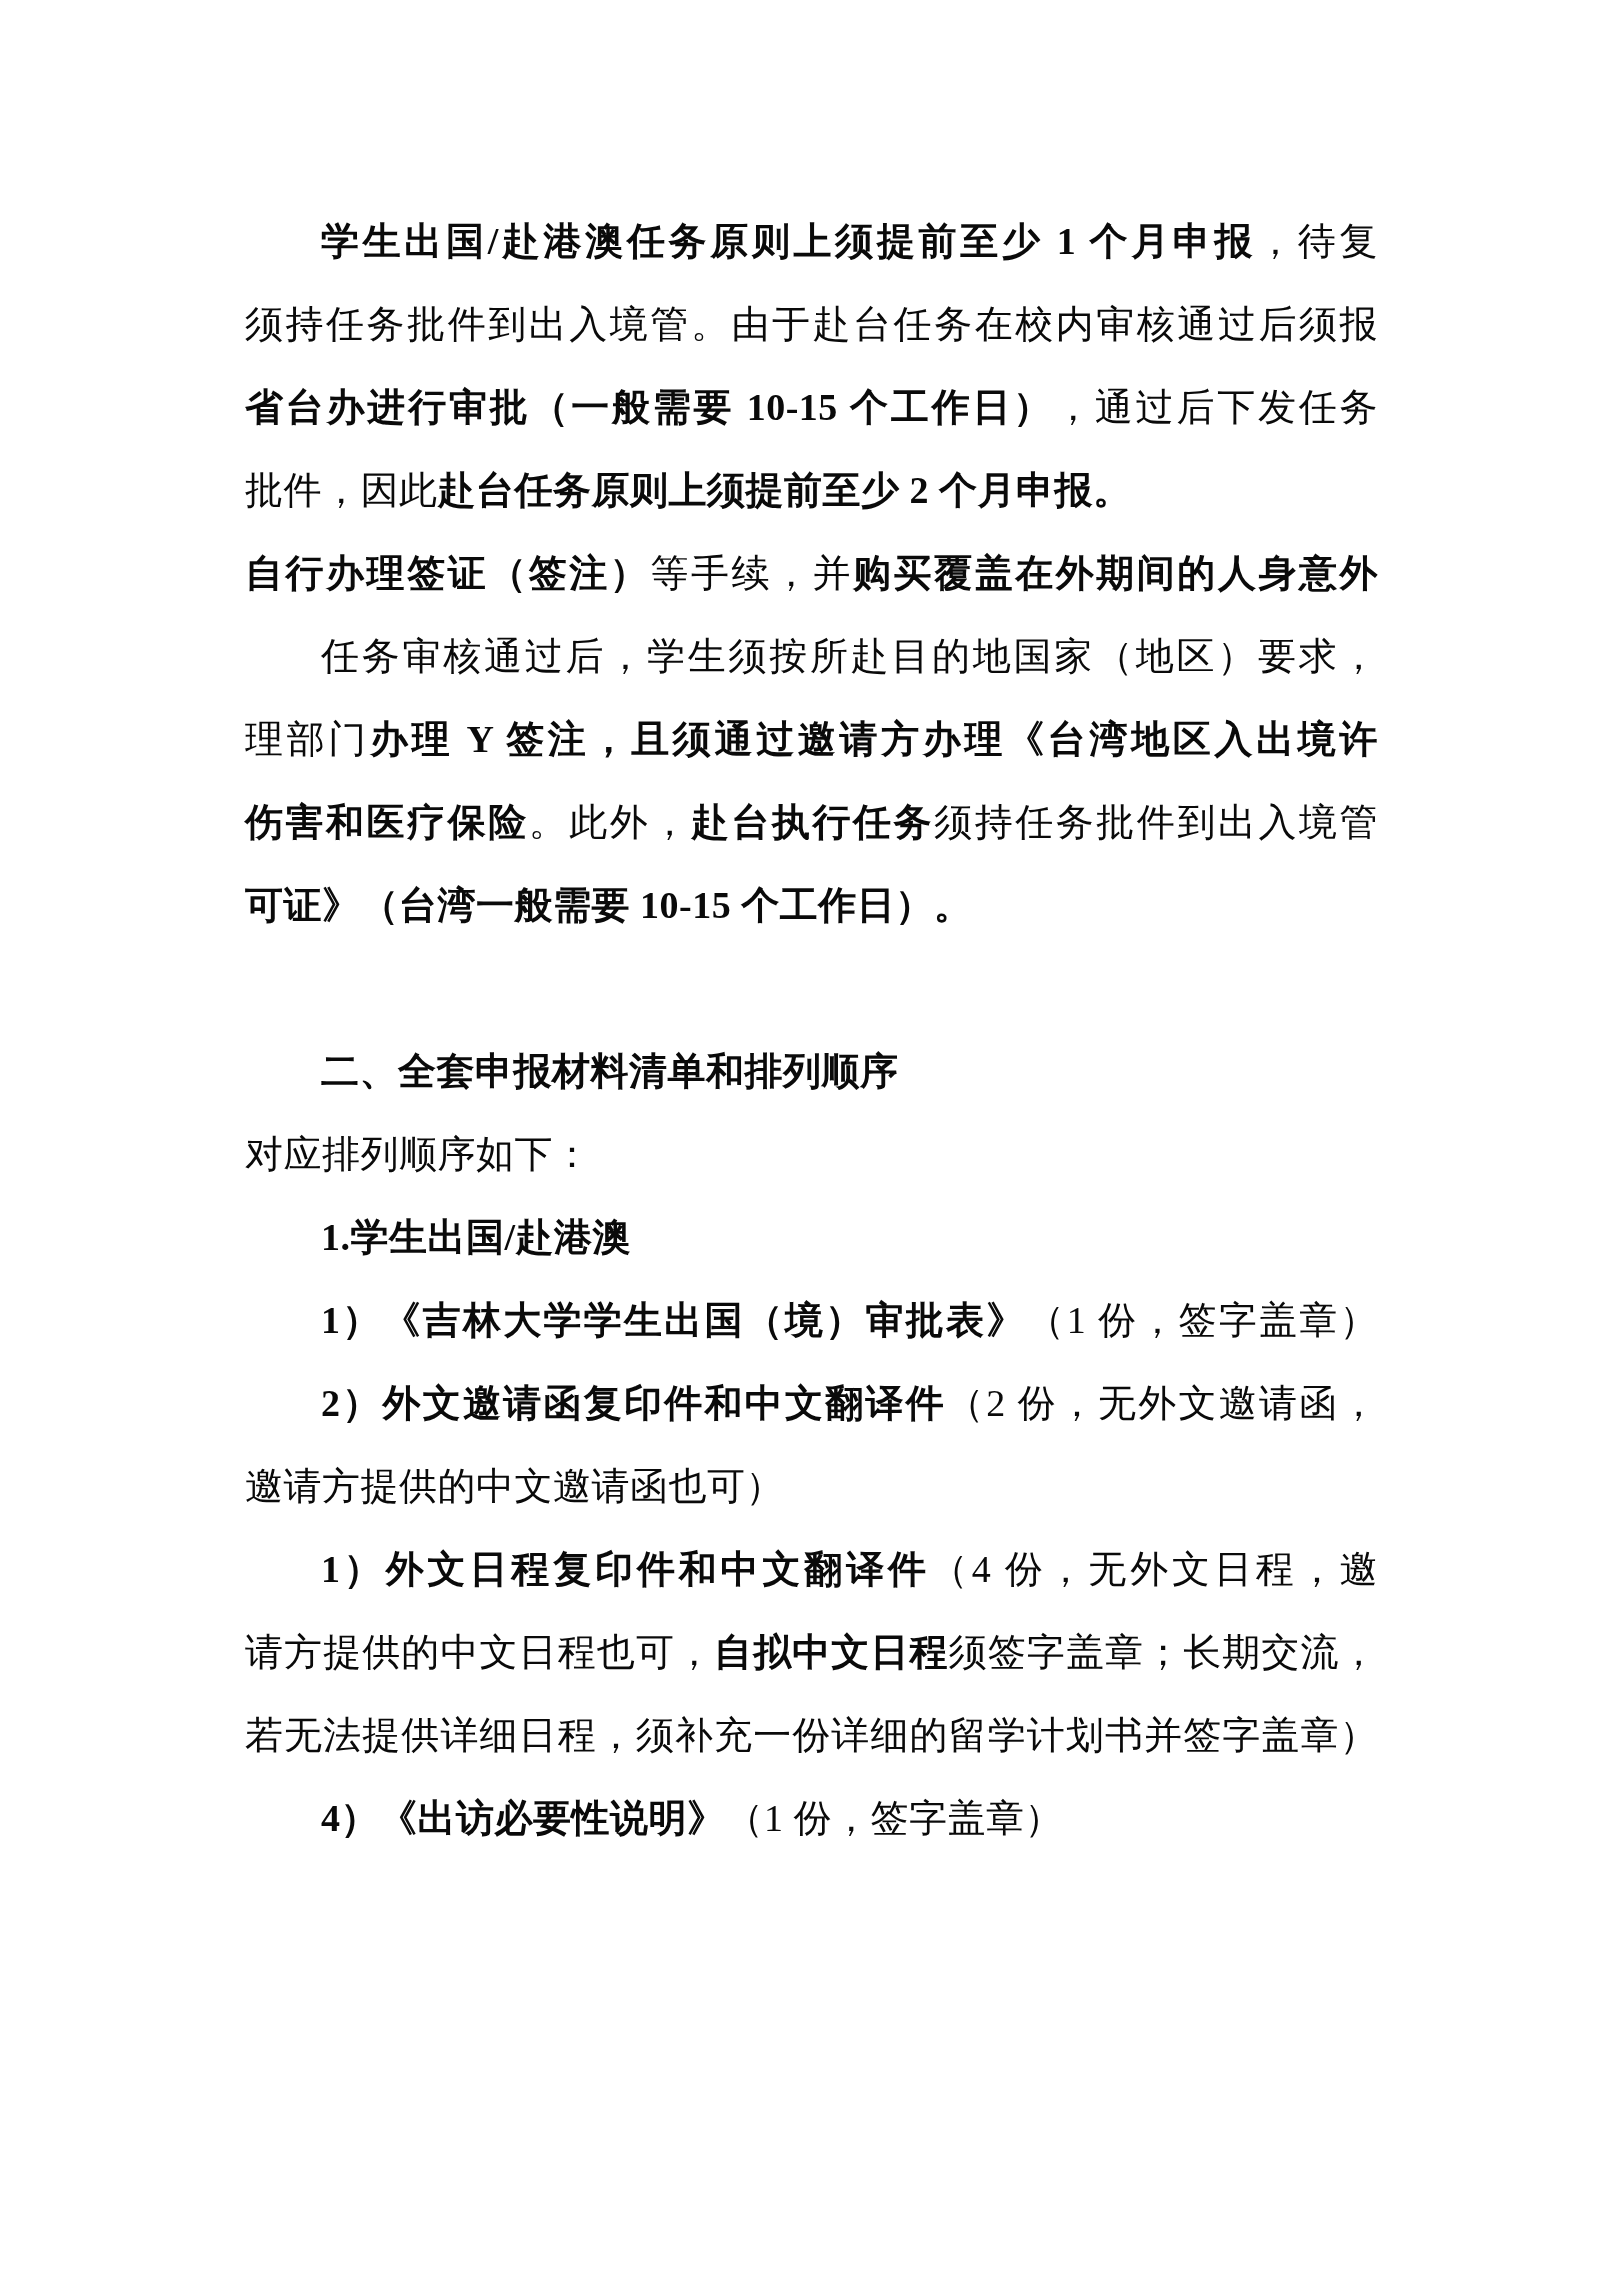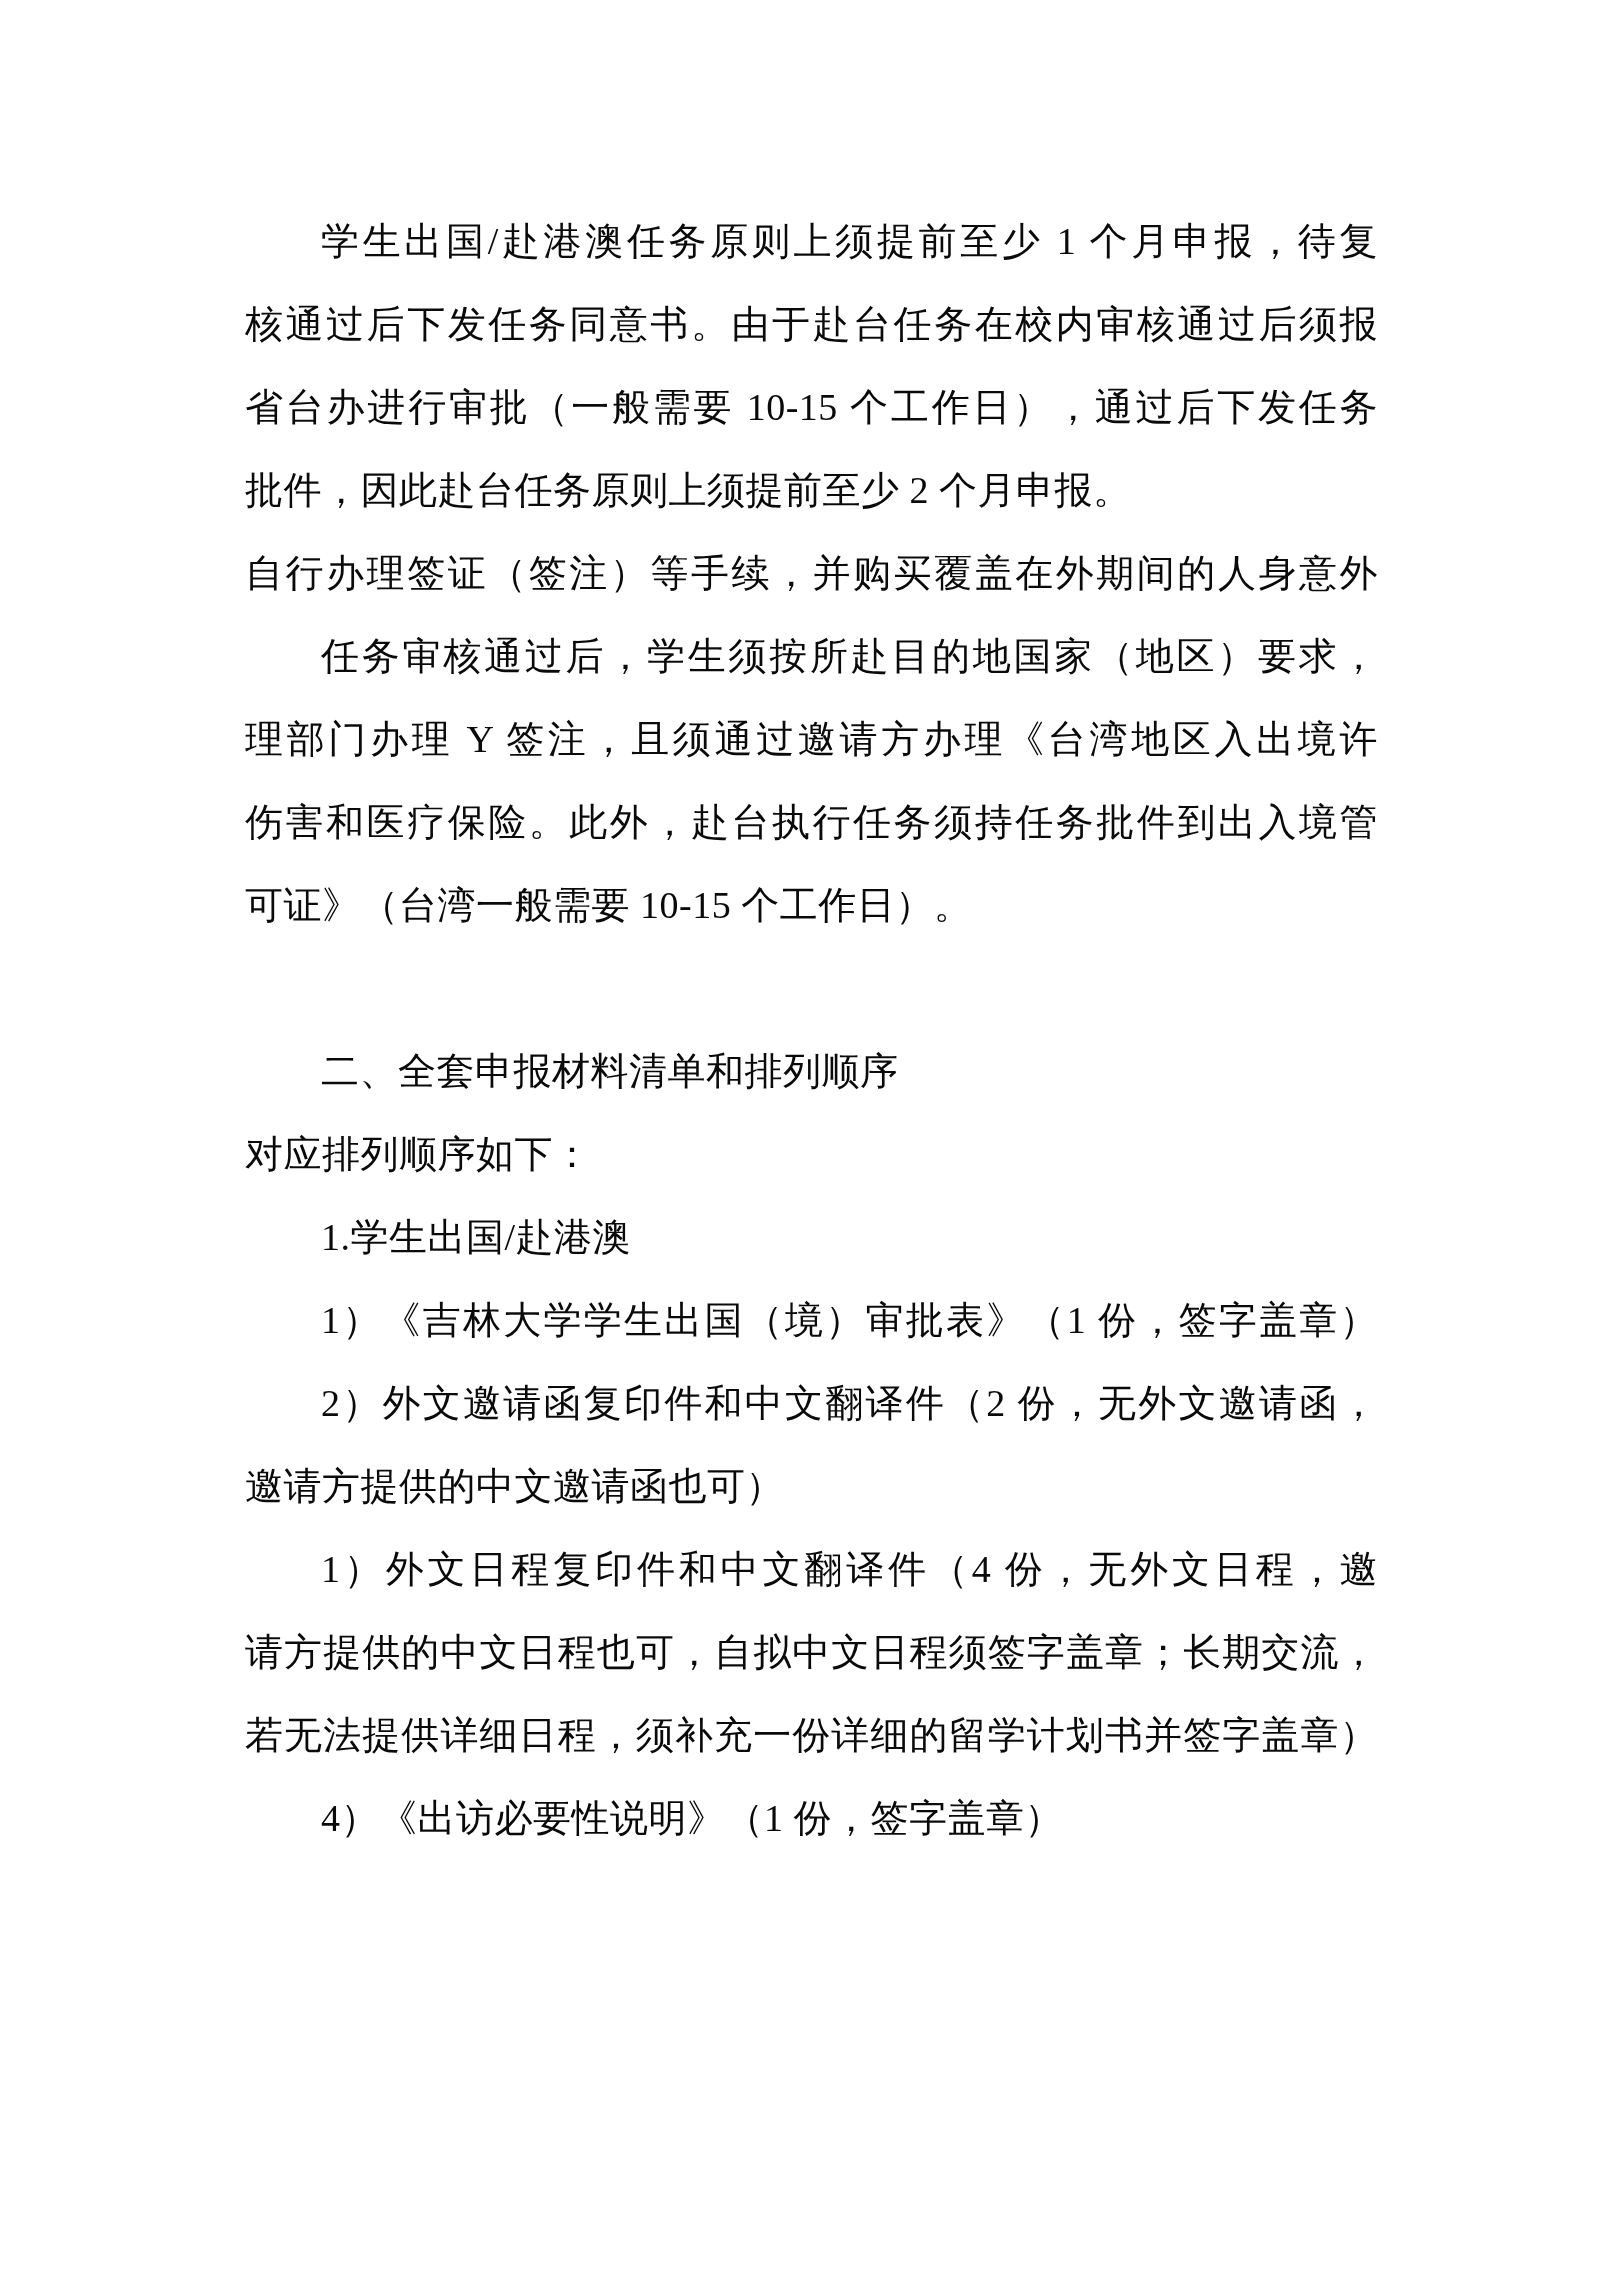--- a/index.html
+++ b/index.html
@@ -33,31 +33,31 @@
   .just {
     text-align-last: justify;
   }
   .indent {
     text-indent: 76px;
   }
   .blank {
     height: 83px;
   }
   .b {
-    font-weight: 400;
+    font-weight: 700;
   }
 </style>
 </head>
 <body>
 
 <div class="doc">
 
   <div class="line indent just"><span class="b">学生出国/赴港澳任务原则上须提前至少 1 个月申报</span><span>，待复</span></div>
 
-  <div class="line just"><span>核通过后下发任务同意书。由于赴台任务在校内审核通过后须报</span></div>
+  <div class="line just"><span>须持任务批件到出入境管。由于赴台任务在校内审核通过后须报</span></div>
 
   <div class="line just"><span class="b">省台办进行审批（一般需要 10-15 个工作日）</span><span>，通过后下发任务</span></div>
 
   <div class="line"><span>批件，因此</span><span class="b">赴台任务原则上须提前至少 2 个月申报。</span></div>
 
 
   <div class="line just"><span class="b">自行办理签证（签注）</span><span>等手续，并</span><span class="b">购买覆盖在外期间的人身意外</span></div>
 
   <div class="line indent just"><span>任务审核通过后，学生须按所赴目的地国家（地区）要求，</span></div>
 

